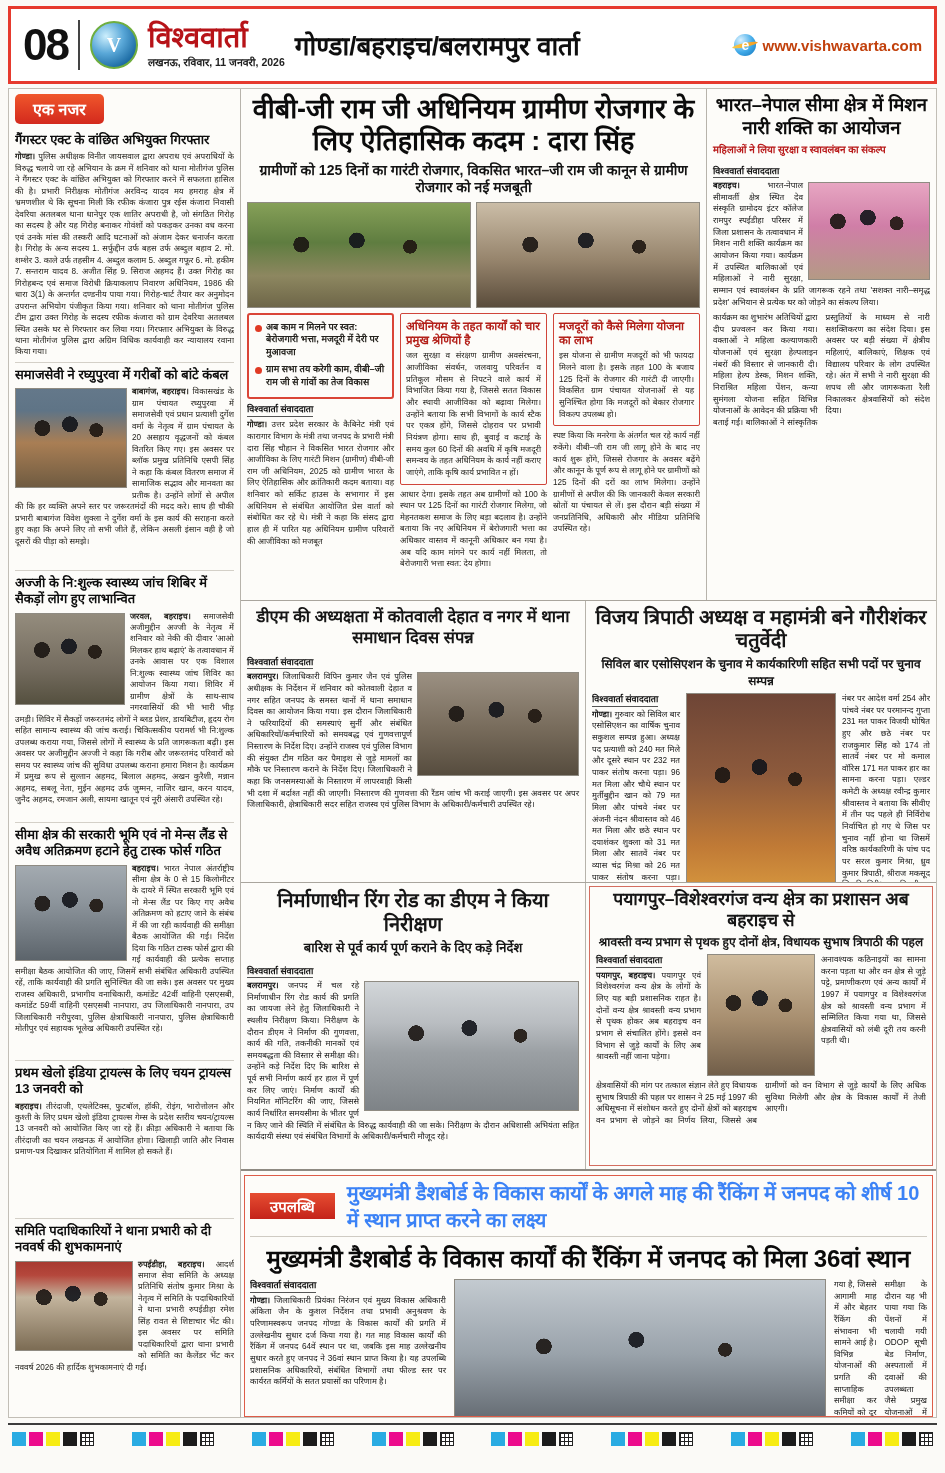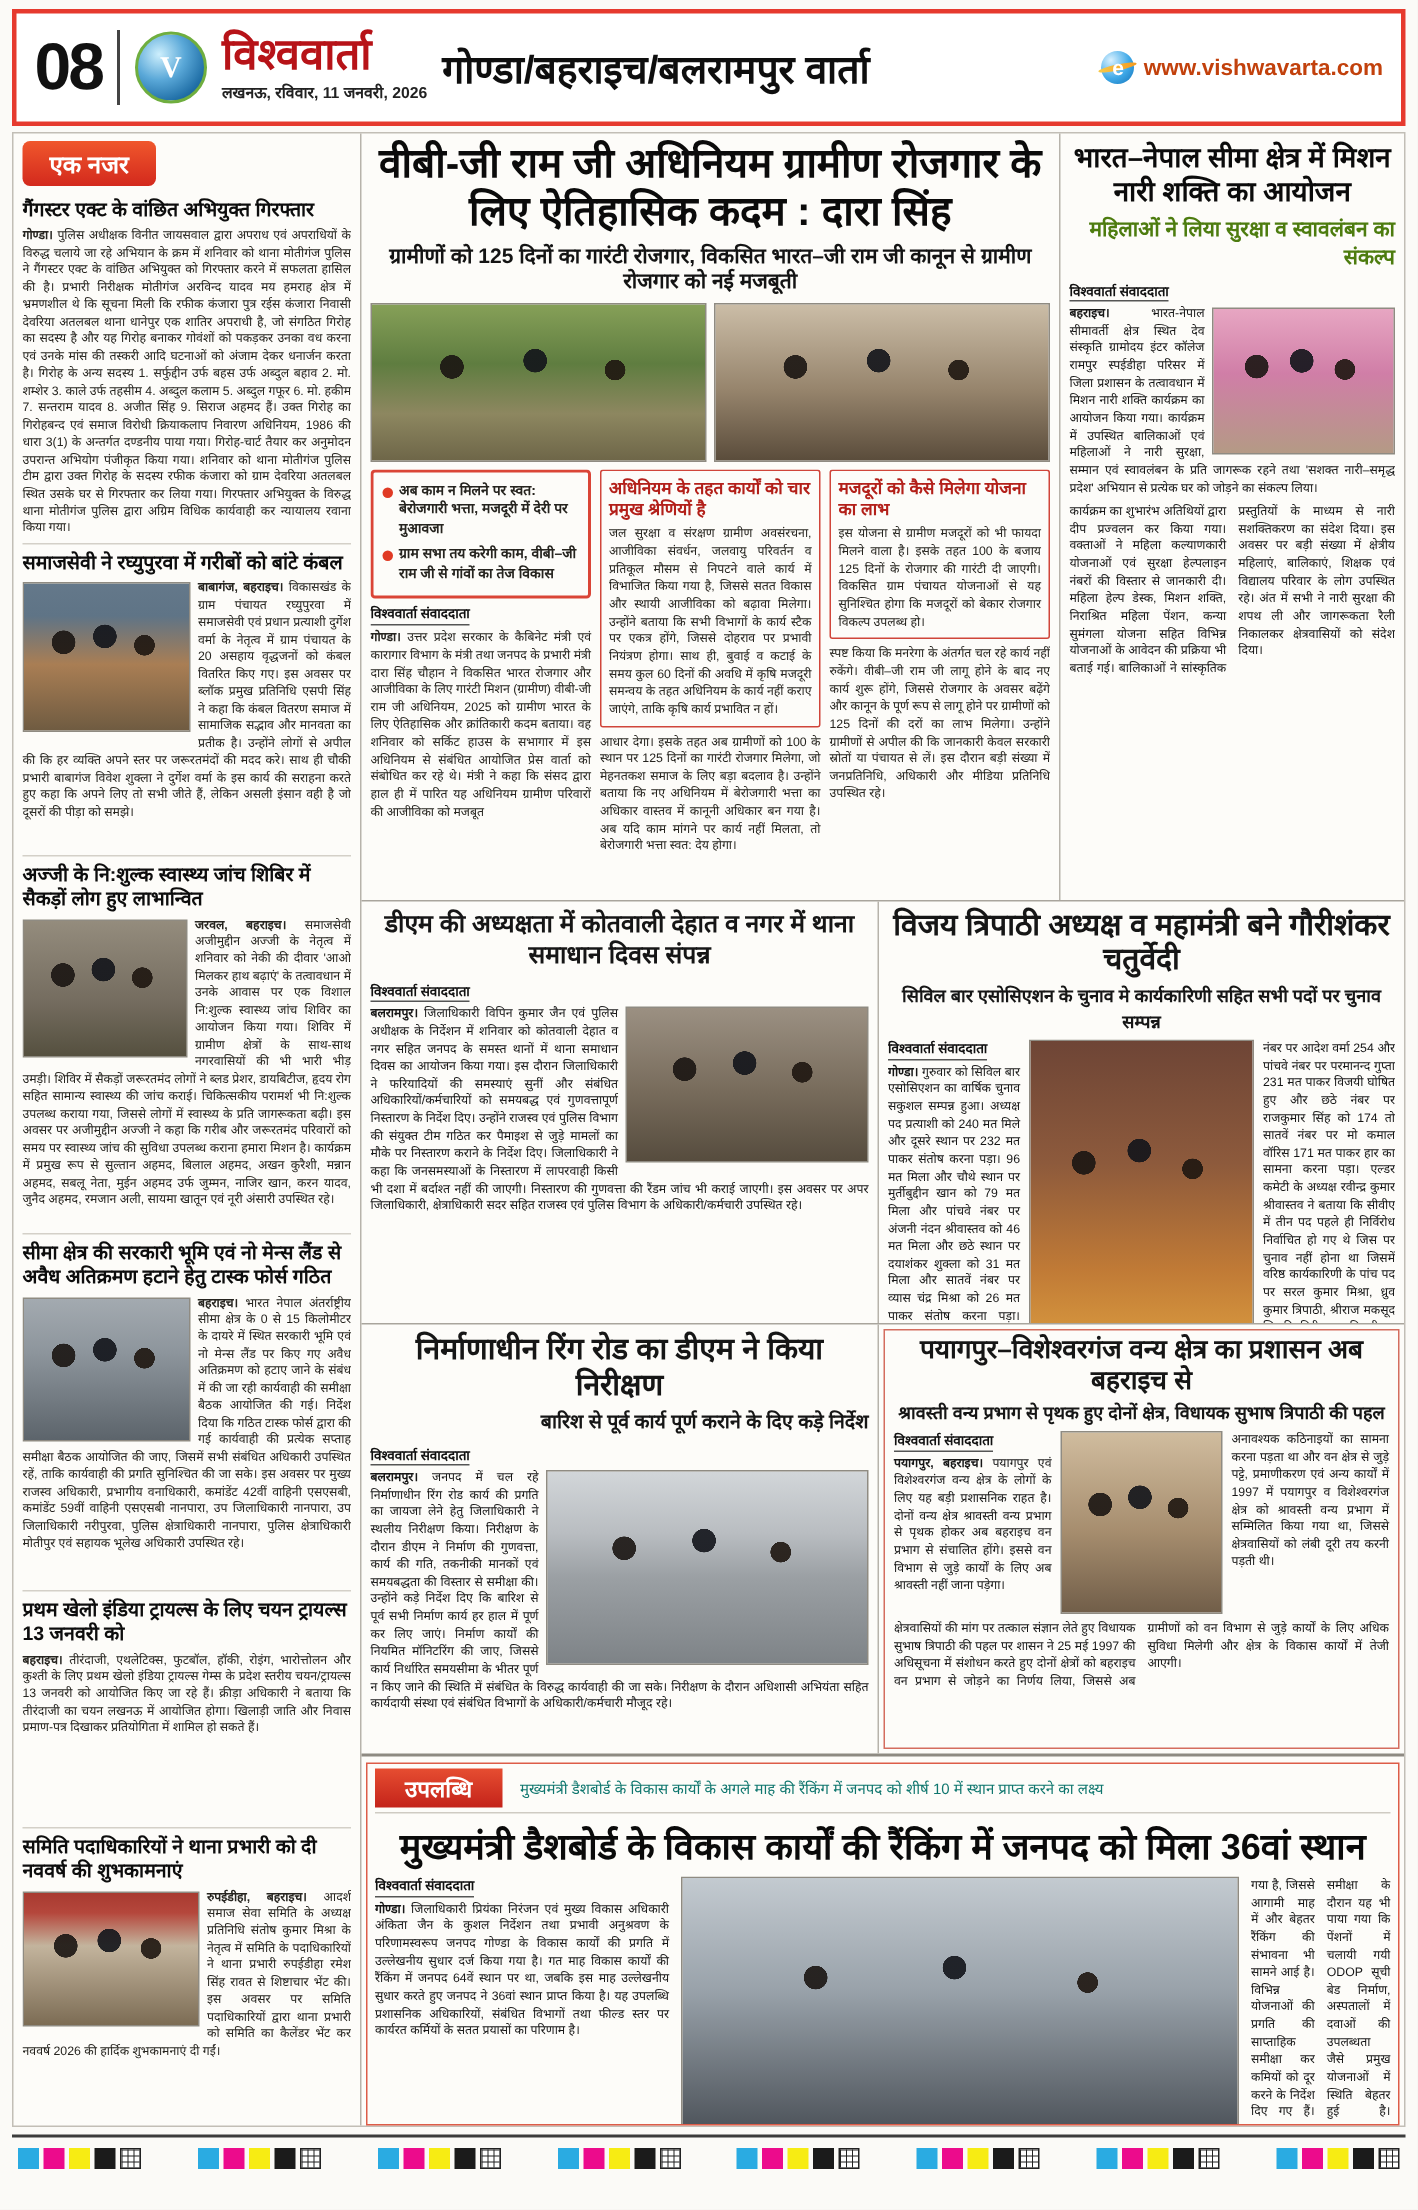--- a/index.html
+++ b/index.html
@@ -66,57 +66,57 @@
   .bullet-box{border:2px solid #da4537;border-radius:3px;padding:6px 6px 4px;margin-bottom:4px}
   .bullet{position:relative;padding-left:11px;font-size:9.3px;font-weight:bold;line-height:1.35;margin-bottom:5px;text-align:left}
   .bullet::before{content:"";position:absolute;left:0;top:4px;width:7px;height:7px;border-radius:50%;background:#e03a24}
   .red-box{border:1.5px solid #d0453a;border-radius:2px;padding:5px;margin-bottom:4px}
   .red-box .rb-title{color:#b3201a;font-weight:bold;font-size:11.5px;line-height:1.25;margin-bottom:3px;text-align:left}
   .byline{font-weight:bold;font-size:9px;border-bottom:1px solid #555;display:inline-block;margin-bottom:2px;color:#111}
   .city{font-weight:bold}
 
   .mission{flex:1;min-width:0;padding:3px 6px;box-sizing:border-box;overflow:hidden}
   .mission-head{font-size:18.5px;font-weight:bold;text-align:center;line-height:1.22;margin:2px 0 3px;color:#0b0b0b}
-  .mission-sub{font-size:14px;font-weight:bold;text-align:right;margin-bottom:4px;color:#4d7c0f}
+  .mission-sub{font-size:10px;font-weight:bold;text-align:left;margin-bottom:4px;color:#b91c1c}
   .mission-top{overflow:hidden;font-size:8.2px;line-height:1.42;text-align:justify}
   .mission-top .ph{float:right;width:122px;height:98px;margin:2px 0 3px 5px}
   .mission-cols{column-count:2;column-gap:8px;font-size:8.2px;line-height:1.42;text-align:justify;margin-top:4px;height:300px;overflow:hidden}
 
   .row2{display:flex;height:282px;border-bottom:1px solid #a9a59d;box-sizing:border-box}
   .dm{width:345px;flex:none;border-right:1px solid #b7b3ab;padding:3px 6px;box-sizing:border-box;overflow:hidden}
   .dm-head{font-size:16.5px;font-weight:bold;text-align:center;line-height:1.25;margin:2px 0 4px}
   .dm-body{font-size:8.2px;line-height:1.42;text-align:justify}
   .dm-body .ph{float:right;width:162px;height:104px;margin:1px 0 4px 5px}
 
   .bar{flex:1;min-width:0;padding:3px 6px;box-sizing:border-box;overflow:hidden}
   .bar-head{font-size:20px;font-weight:bold;text-align:center;line-height:1.15;margin:2px 0 3px}
   .bar-sub{font-size:12px;font-weight:bold;text-align:center;margin-bottom:4px}
   .bar-row{display:flex;gap:6px;height:215px;overflow:hidden}
   .bar-col{flex:1;min-width:0;font-size:8.2px;line-height:1.42;text-align:justify}
   .bar-row .ph{width:150px;height:205px;flex:none}
 
   .row3{display:flex;height:288px;border-bottom:2px solid #8e8a82;box-sizing:border-box}
   .ring{width:345px;flex:none;border-right:1px solid #b7b3ab;padding:3px 6px;box-sizing:border-box;overflow:hidden}
   .ring-head{font-size:20px;font-weight:bold;text-align:center;line-height:1.2;margin:2px 0 2px}
-  .ring-sub{font-size:13px;font-weight:bold;text-align:right;margin-bottom:4px}
+  .ring-sub{font-size:13px;font-weight:bold;text-align:center;margin-bottom:4px}
   .ring-body{font-size:8.2px;line-height:1.42;text-align:justify}
   .ring-body .ph{float:right;width:215px;height:130px;margin:1px 0 4px 5px}
 
   .forest{flex:1;min-width:0;margin:3px;border:1.5px solid #d46d5f;padding:0 6px;box-sizing:border-box;overflow:hidden}
   .forest-head{font-size:17.5px;font-weight:bold;text-align:center;line-height:1.2;margin:2px 0 2px}
   .forest-sub{font-size:12px;font-weight:bold;text-align:center;margin-bottom:4px}
   .forest-row{display:flex;gap:6px}
   .forest-col{flex:1;min-width:0;font-size:8.2px;line-height:1.42;text-align:justify}
   .forest-row .ph{width:108px;height:122px;flex:none}
   .forest-bottom{column-count:2;column-gap:8px;font-size:8.2px;line-height:1.42;text-align:justify;margin-top:4px;height:95px;overflow:hidden}
 
   .row4{margin:4px 3px 0;border:1.5px solid #dd5c48;padding:3px 5px;box-sizing:border-box;height:244px;overflow:hidden}
   .strip{display:flex;align-items:center;gap:12px;border-bottom:1px solid #cfcbc3;padding-bottom:3px}
   .strip-badge{background:linear-gradient(#e64d31,#c4231a);color:#fff;font-weight:bold;font-size:15px;padding:3px 20px;flex:none}
-  .strip-head{font-size:10px;font-weight:normal;color:#0f766e}
+  .strip-head{font-size:20px;font-weight:bold;color:#3b82f6}
   .dash-head{font-size:24px;font-weight:bold;text-align:center;margin:4px 0 5px;color:#0a0a0a}
   .dash-body{display:flex;gap:8px;height:172px;overflow:hidden}
   .dash-left{width:196px;flex:none;font-size:8.2px;line-height:1.42;text-align:justify}
   .dash-body .ph{width:372px;height:168px;flex:none}
   .dash-right{flex:1;min-width:0;column-count:2;column-gap:8px;font-size:8.2px;line-height:1.42;text-align:justify}
 
   
   .printbar{margin:5px 8px 0;border-top:2px solid #3c3c3c;padding:7px 4px 0;display:flex;justify-content:space-between}
   .mark-group{display:flex;gap:3px}
   .sq{width:14px;height:14px;display:inline-block}

